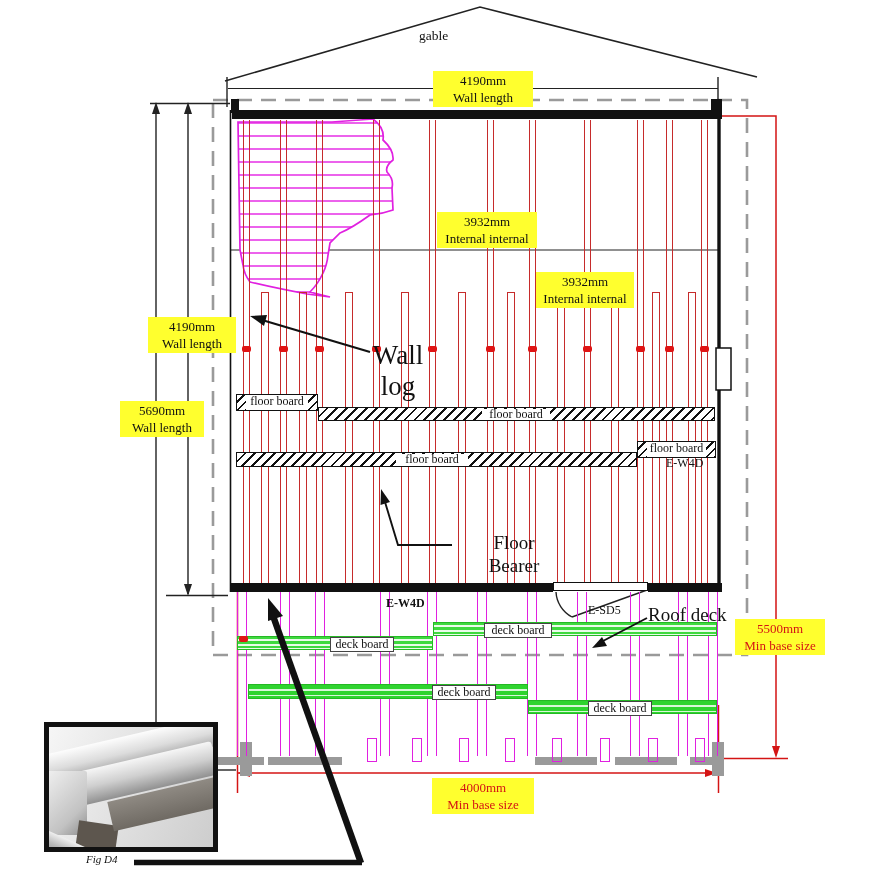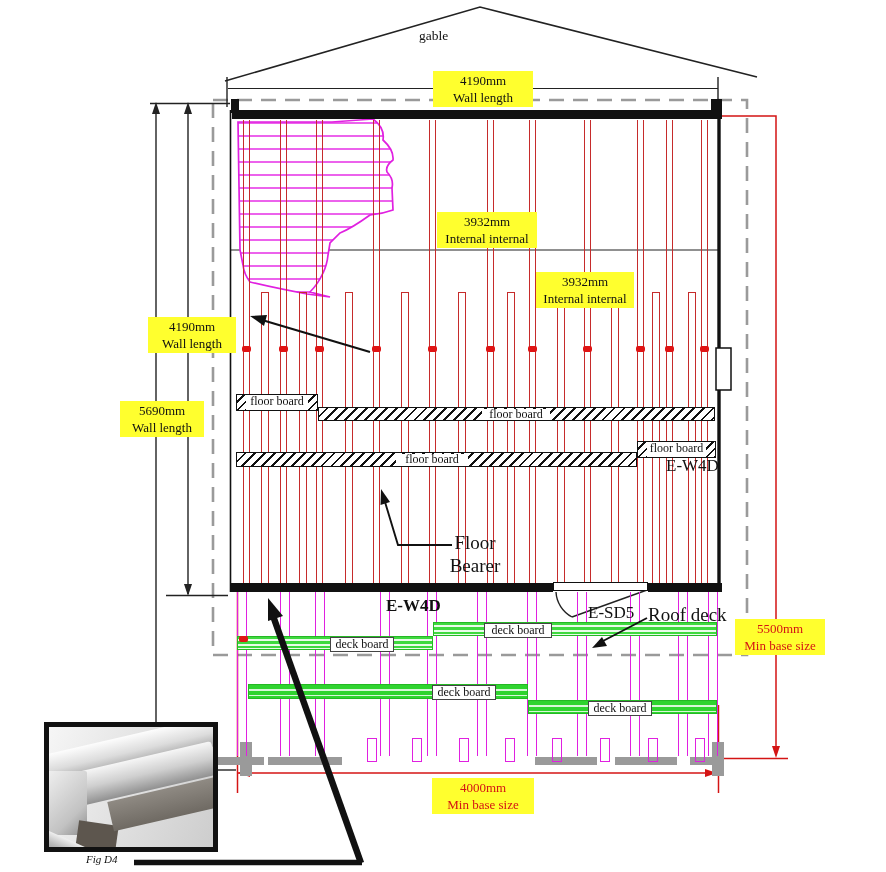--- a/index.html
+++ b/index.html
@@ -29,21 +29,21 @@
   .deck.solid{background:repeating-linear-gradient(180deg,#2fd42f 0 4px,#d9f7d9 4px 5.5px);}
   .dlab{position:absolute;background:#fff;border:1px solid #444;text-align:center;
         font:12px/12px "Liberation Serif",serif;z-index:30;}
   .ylab{position:absolute;background:#ffff2e;text-align:center;padding:1px 2px;z-index:50;
         font:13px/17px "Liberation Serif",serif;color:#111;}
   .ylab.red{color:#d41414;}
   .callout{position:absolute;z-index:50;color:#111;}
   #wall-log-text{font-size:27px;line-height:31px;text-align:center;width:70px;}
   #floor-bearer-text{font-size:19px;line-height:23px;text-align:center;width:90px;}
   #roof-line-text{font-size:19px;white-space:nowrap;}
-  .small{font-size:17px;white-space:nowrap;}
+  .small{font-size:12px;white-space:nowrap;}
   .bold{font-weight:bold;}
   #gable-label{font-size:13.5px;}
   #inset{position:absolute;left:44px;top:722px;width:174px;height:130px;border:5px solid #111;
          box-sizing:border-box;z-index:60;overflow:hidden;
          background:linear-gradient(115deg,#f6f6f6 0%,#e3e3e3 45%,#cdcdcd 100%);}
   #inset .ph{position:absolute;}
   #fig-caption{position:absolute;left:86px;top:853px;font:italic 11px "Liberation Serif",serif;z-index:61;}
 </style>
 </head>
 <body>
@@ -207,21 +207,25 @@
   <div class="ylab red" style="left:735px;top:619px;width:86px;">
     <div>5500mm</div>
     <div>Min base size</div>
   </div>
   <div class="ylab red" style="left:432px;top:778px;width:98px;">
     <div>4000mm</div>
     <div>Min base size</div>
   </div>
 
   <div class="callout" id="gable-label" style="left:402px;top:28px;margin-left:17px;">gable</div>
-  <div class="callout" id="floor-bearer-text" style="left:430px;top:531px;">
+  <div class="callout" id="wall-log-text" style="left:363px;top:340px;">
+    <div>Wall</div>
+    <div>log</div>
+  </div>
+  <div class="callout" id="floor-bearer-text" style="left:469px;top:531px;">
     <div>Floor</div>
     <div>Bearer</div>
   </div>
   <div class="callout" id="roof-line-text" style="left:648px;top:604px;">Roof deck</div>
   <div class="callout small bold" style="left:386px;top:596px;">E-W4D</div>
   <div class="callout small" style="left:588px;top:603px;">E-SD5</div>
 
   <svg id="top" class="layer" width="886" height="872">
     <line x1="370" y1="352" x2="262" y2="320" stroke="#111" stroke-width="2"></line>
     <polygon points="250,316 267,315 264,326" fill="#111"></polygon>

